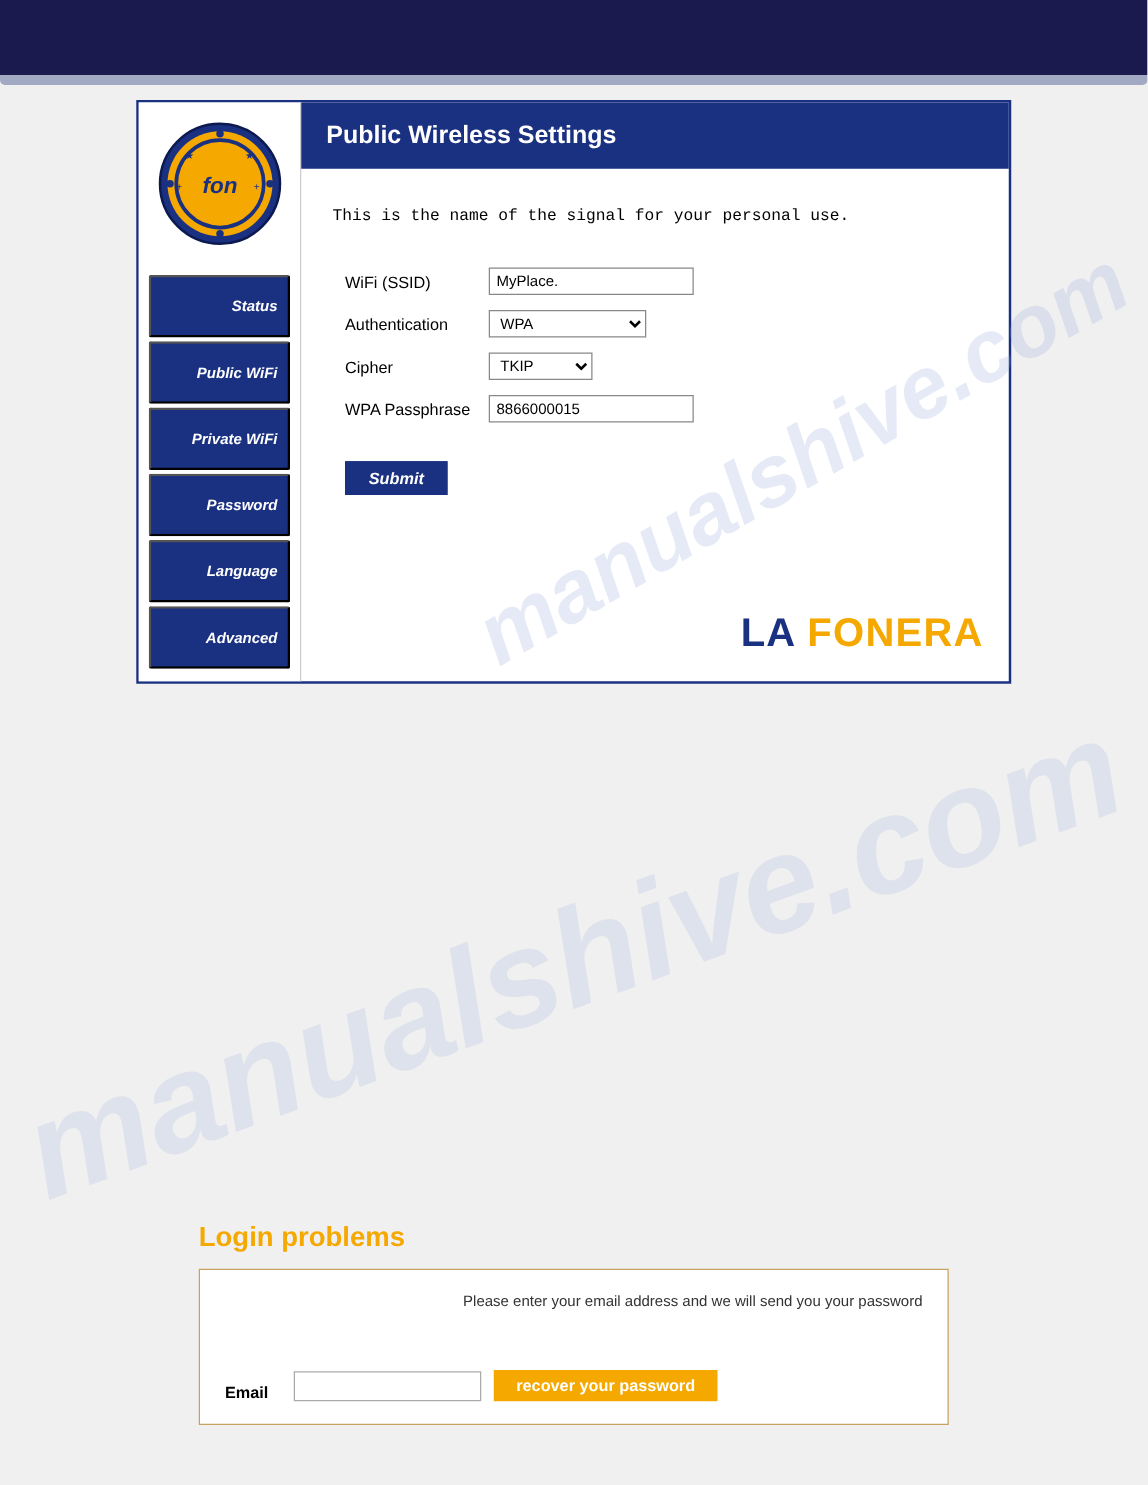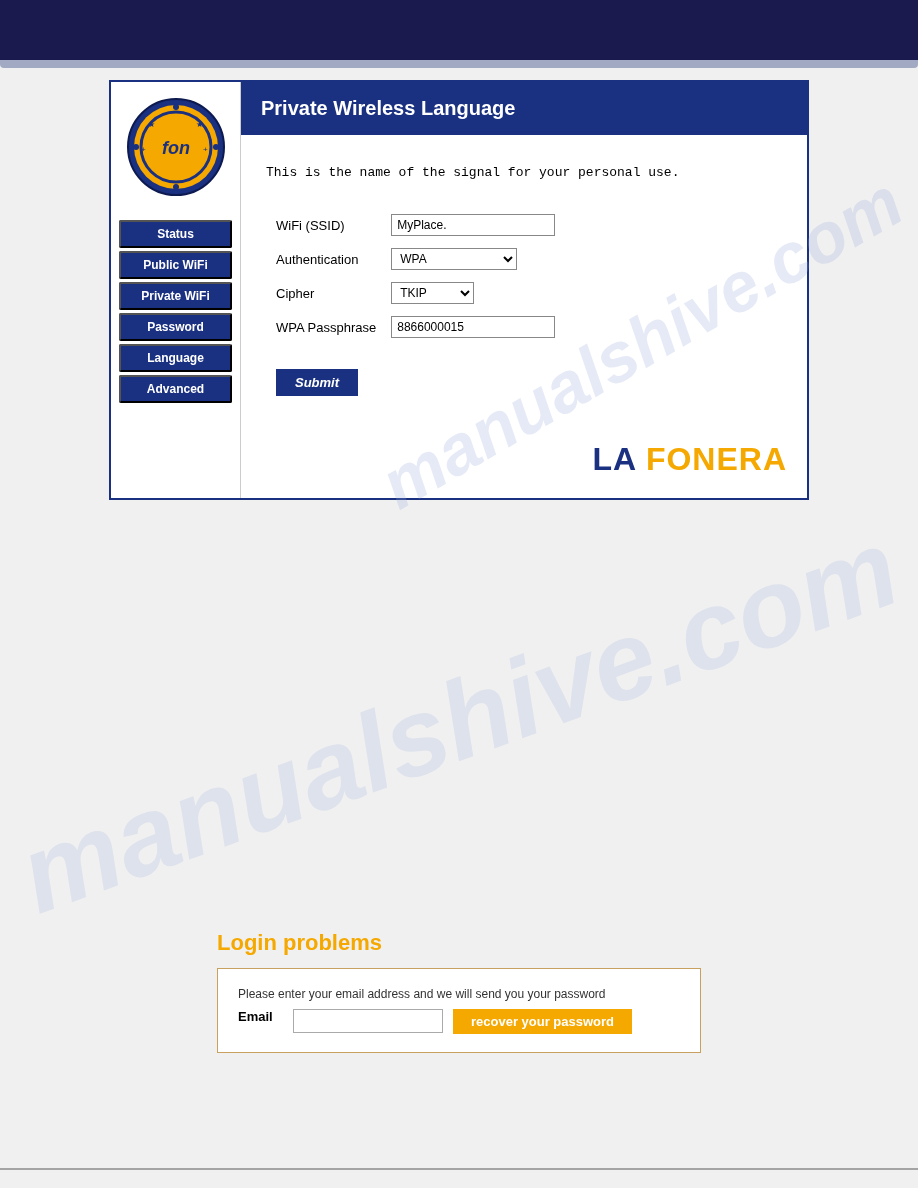--- a/index.html
+++ b/index.html
@@ -69,28 +69,29 @@
       width: 100%;
       display: flex;
       flex-direction: column;
       gap: 3px;
       padding: 0 8px;
     }
 
     .nav-item {
       background: #1a3080;
       color: #fff;
-      padding: 5px 8px;
+      padding: 16px 8px;
       font-size: 12px;
       font-weight: bold;
       cursor: pointer;
       border-radius: 2px;
-      text-align: center;
+      text-align: right;
       display: block;
       width: 100%;
+      font-style: italic;
     }
 
     
     .content-area {
       flex: 1;
       padding: 0;
       display: flex;
       flex-direction: column;
     }
 
@@ -213,46 +214,47 @@
       font-weight: bold;
       font-style: italic;
       transform: rotate(-20deg);
       white-space: nowrap;
       pointer-events: none;
       user-select: none;
     }
 
     
     .login-section {
-      width: 484px;
+      width: 600px;
       margin: 10px auto 30px auto;
     }
 
     .login-title {
       font-size: 22px;
       font-weight: bold;
       color: #f5a800;
       margin-bottom: 12px;
     }
 
     .login-box {
       border: 1px solid #c8a060;
       background: #fff;
       padding: 18px 20px;
     }
 
     .login-description {
       font-size: 12px;
       color: #333;
-      margin-bottom: 8px;
+      margin-bottom: 26px;
+      text-align: right;
     }
 
     .login-form-row {
       display: flex;
-      align-items: flex-start;
+      align-items: flex-end;
       gap: 10px;
     }
 
     .login-label {
       font-weight: bold;
       font-size: 13px;
       color: #000;
       min-width: 45px;
     }
 
@@ -266,20 +268,21 @@
 
     .recover-btn {
       background: #f5a800;
       color: #fff;
       border: none;
       padding: 5px 18px;
       font-size: 13px;
       font-weight: bold;
       cursor: pointer;
       white-space: nowrap;
+      margin-top: 22px;
     }
 
     .bottom-bar-line {
       position: absolute;
       bottom: 18px;
       left: 0;
       width: 100%;
       height: 2px;
       background: #333;
       opacity: 0.4;
@@ -324,21 +327,21 @@
       <button class="nav-item">Public WiFi</button>
       <button class="nav-item">Private WiFi</button>
       <button class="nav-item">Password</button>
       <button class="nav-item">Language</button>
       <button class="nav-item">Advanced</button>
     </nav>
   </div>
 
   <div class="content-area">
     <div class="content-header">
-      <span>Private Wireless Language</span>
+      <span>Public Wireless Settings</span>
     </div>
 
     <div class="content-body">
 
       <div class="description-text">This is the name of the signal for your personal use.</div>
 
       <table class="form-table">
         <tbody>
             <tr>
           <td>WiFi (SSID)</td>

